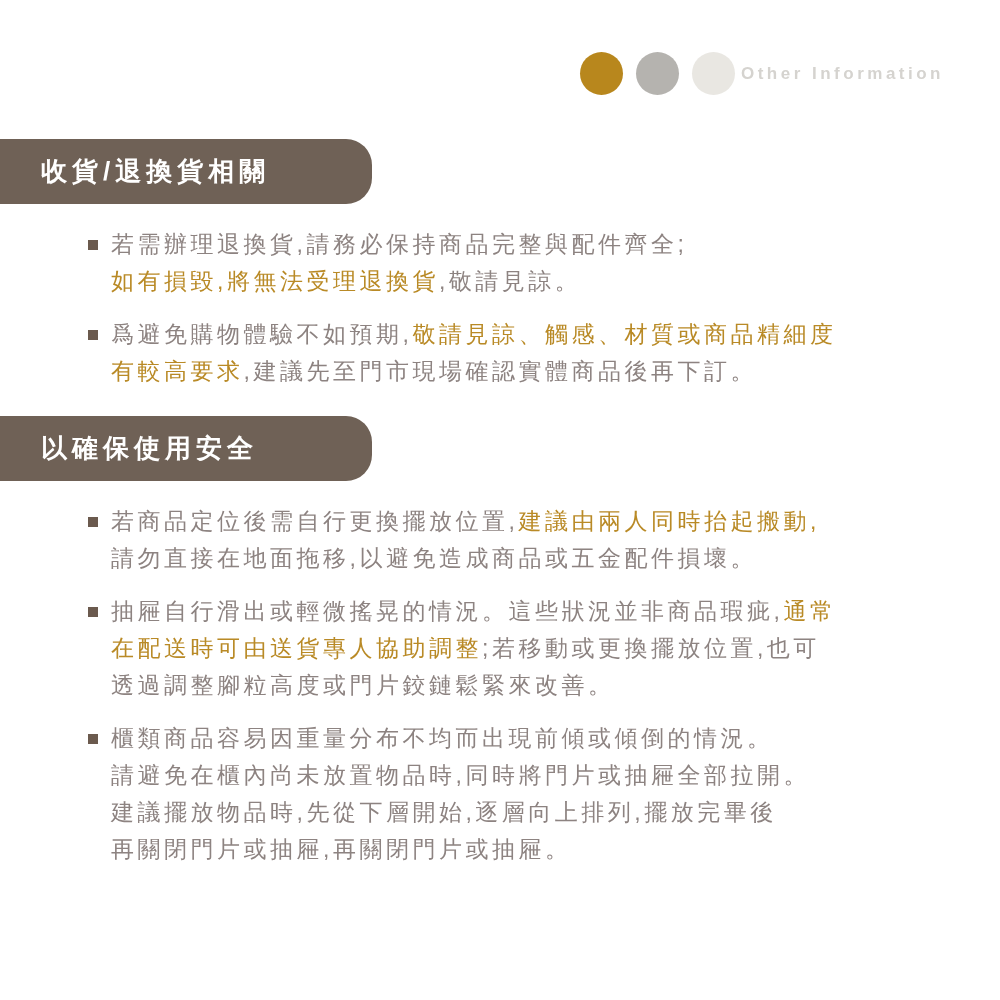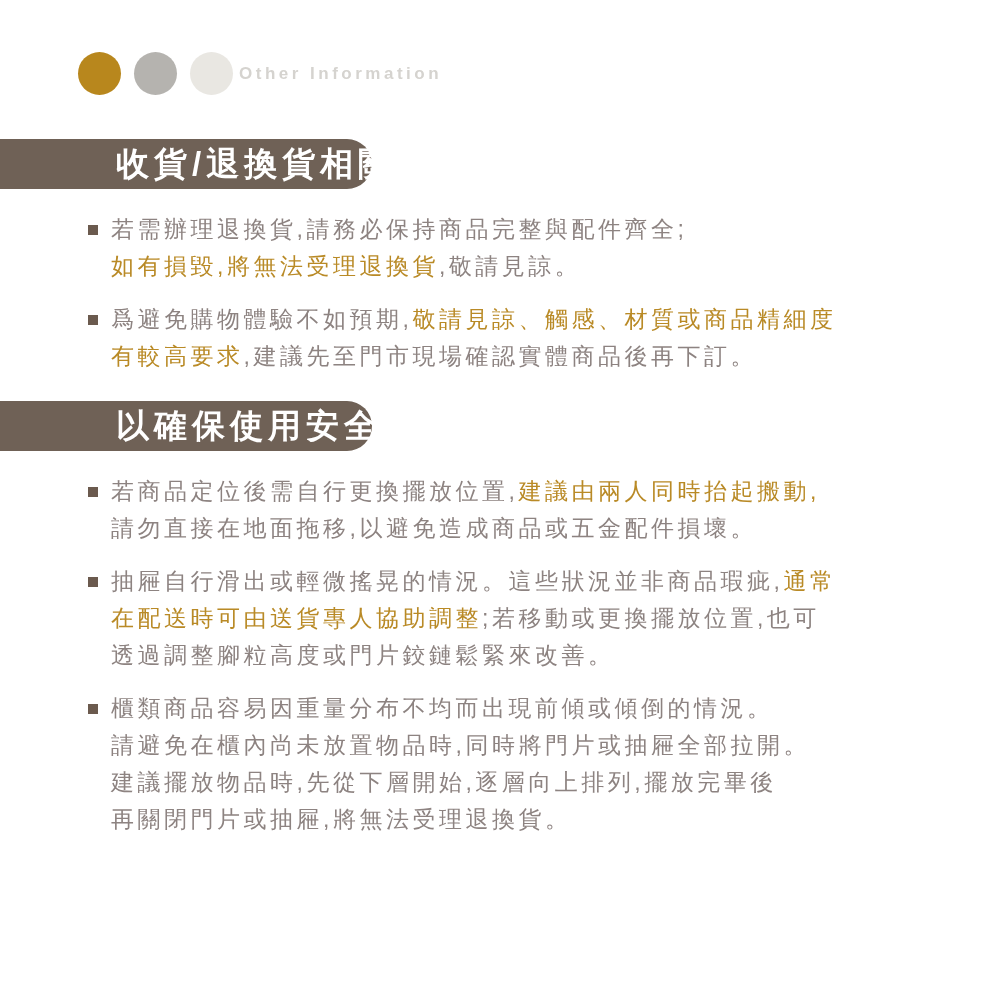--- a/index.html
+++ b/index.html
@@ -16,21 +16,21 @@
   body {
     width: 1000px;
     height: 1000px;
     background: #ffffff;
     font-family: "Liberation Sans", "DejaVu Sans", sans-serif;
     overflow: hidden;
   }
   .header {
     display: flex;
     align-items: center;
-    justify-content: space-between;
+    justify-content: flex-end;
     padding: 52px 56px 0 78px;
   }
   .header-left { display: flex; align-items: center; }
   .dots { display: flex; align-items: center; gap: 13px; }
   .dot { width: 43px; height: 43px; border-radius: 50%; }
   .subtitle {
     font-size: 17px;
     font-weight: bold;
     letter-spacing: 3.5px;
     color: var(--subtitle-text);
@@ -40,28 +40,28 @@
   .title {
     font-size: 42px;
     font-weight: 400;
     letter-spacing: 9px;
     color: var(--title-text);
     white-space: nowrap;
   }
   .section-banner {
     margin-top: 44px;
     width: 372px;
-    height: 50px;
+    height: 65px;
     background: var(--banner-bg);
     border-radius: 0 26px 26px 0;
     display: flex;
     align-items: center;
-    padding-left: 116px;
+    padding-left: 41px;
     color: var(--banner-text);
-    font-size: 33px;
+    font-size: 26px;
     font-weight: bold;
     letter-spacing: 5px;
     white-space: nowrap;
   }
   .section + .section .section-banner { margin-top: 26px; }
   .bullets {
     margin: 22px 0 0 88px;
     padding: 0;
     list-style: none;
   }
@@ -134,17 +134,17 @@
           <div class="line"><span class="gold">在配送時可由送貨專人協助調整</span><span>;若移動或更換擺放位置,也可</span></div>
           <div class="line"><span>透過調整腳粒高度或門片鉸鏈鬆緊來改善。</span></div>
         </div>
       </li>
       <li class="bullet">
         <span class="marker"></span>
         <div class="bullet-text">
           <div class="line"><span>櫃類商品容易因重量分布不均而出現前傾或傾倒的情況。</span></div>
           <div class="line"><span>請避免在櫃內尚未放置物品時,同時將門片或抽屜全部拉開。</span></div>
           <div class="line"><span>建議擺放物品時,先從下層開始,逐層向上排列,擺放完畢後</span></div>
-          <div class="line"><span>再關閉門片或抽屜,將無法受理退換貨。</span></div>
+          <div class="line"><span>再關閉門片或抽屜,再關閉門片或抽屜。</span></div>
         </div>
       </li>
     </ul>
 </div>
 
 </body></html>

